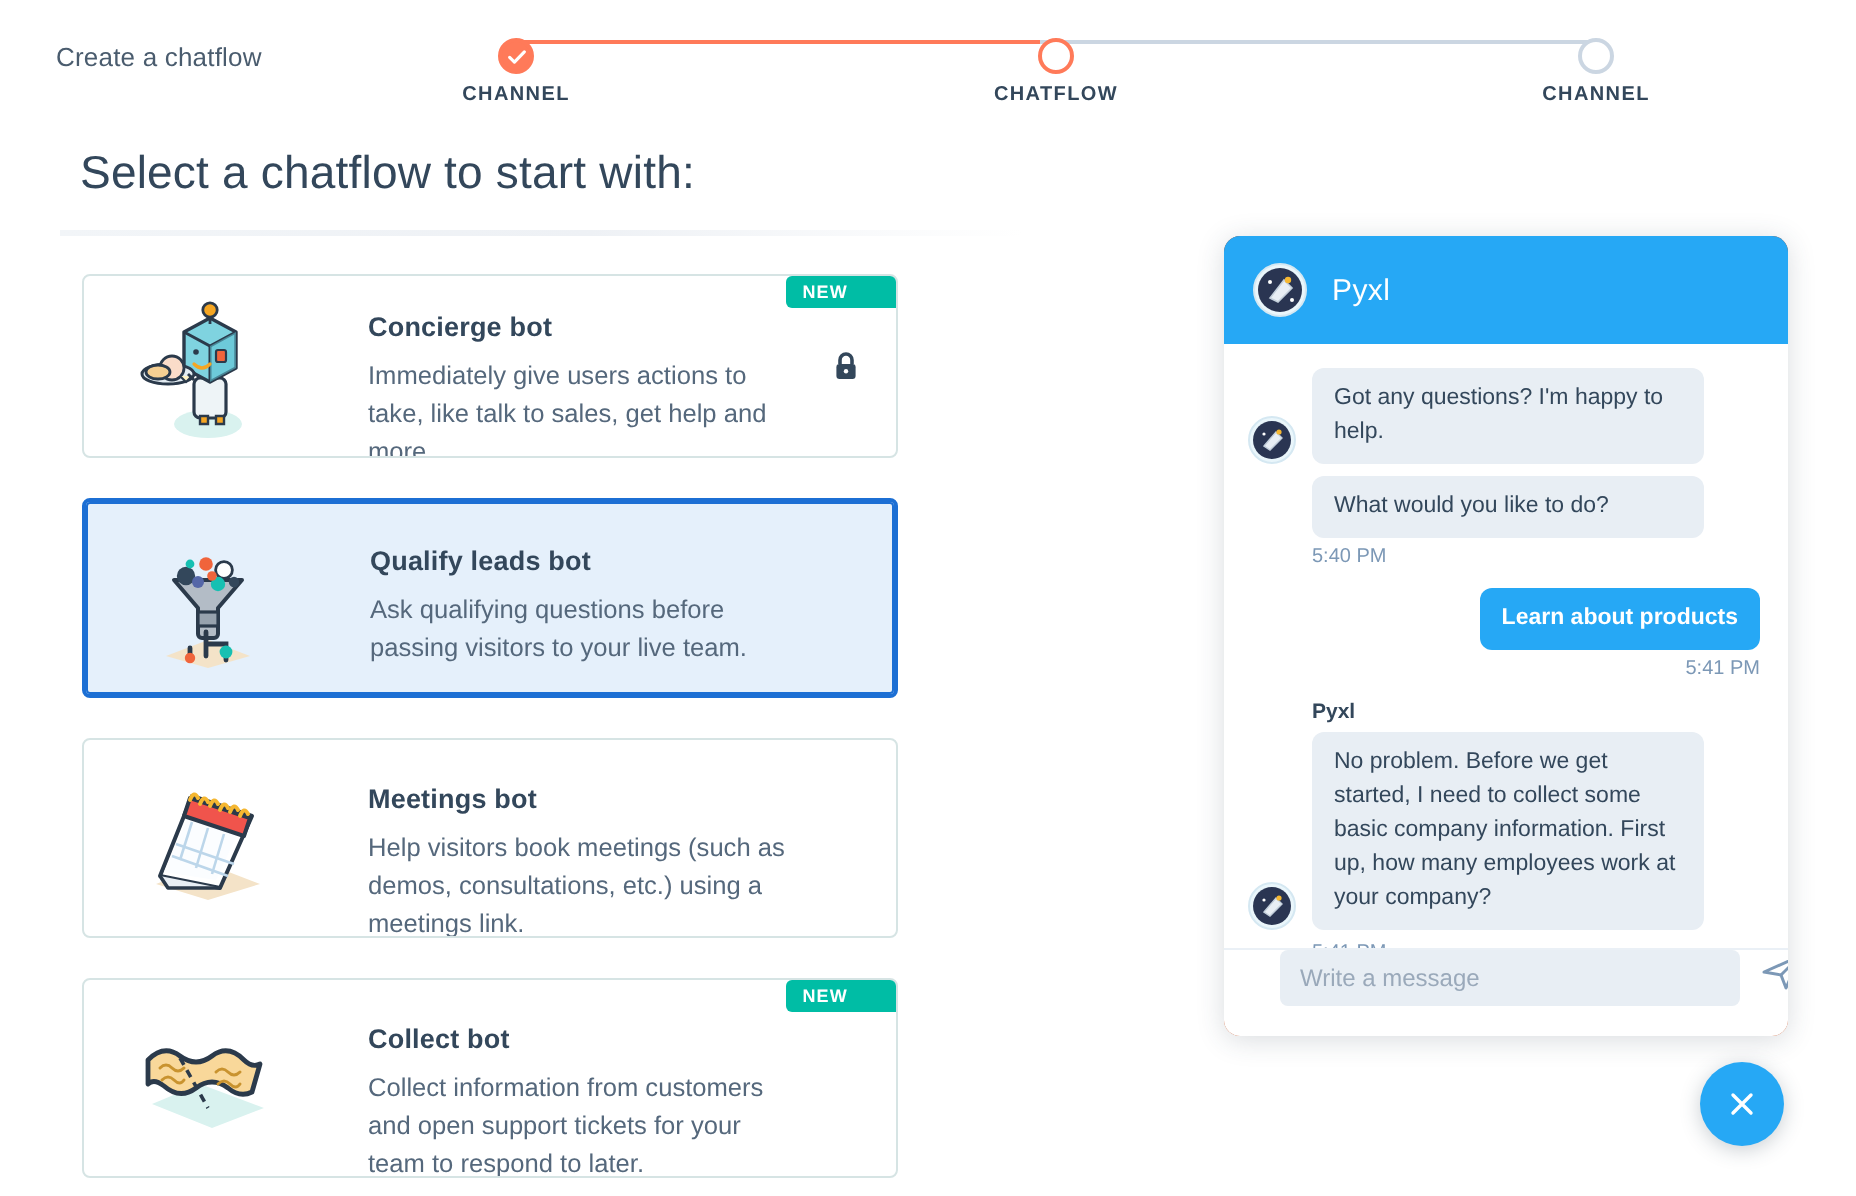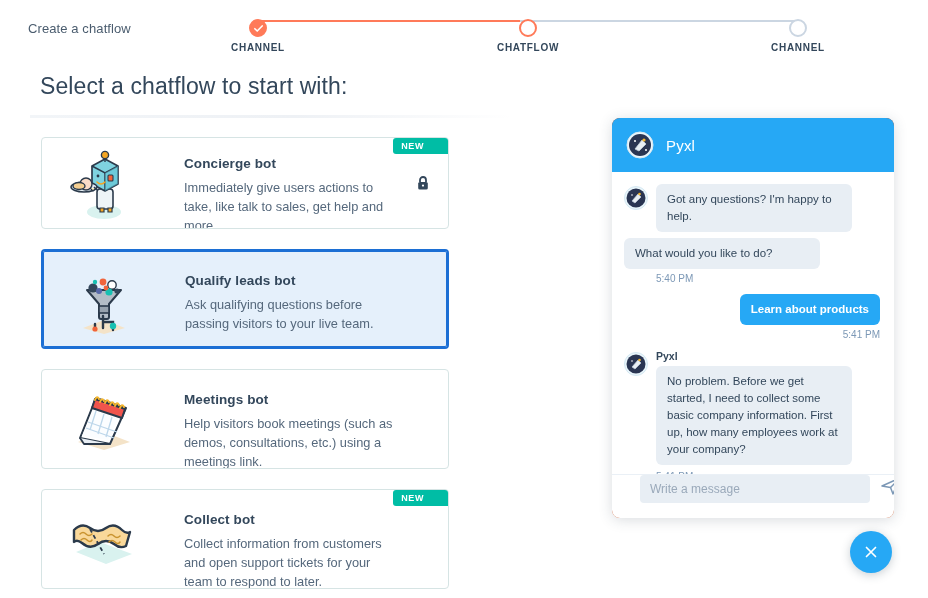--- a/index.html
+++ b/index.html
@@ -190,39 +190,39 @@
     font-size: 15px;
     letter-spacing: .2px;
   }
   .chat-body {
     position: relative;
     height: 302px;
     padding: 12px 14px 0 12px;
     background: #fff;
     overflow: hidden;
   }
-  .msg-row { display: flex; align-items: flex-start; margin-bottom: 6px; }
+  .msg-row { display: flex; align-items: flex-end; margin-bottom: 6px; }
   .msg-row .avatar { width: 24px; height: 24px; flex: 0 0 24px; margin-right: 8px; margin-top: 2px; }
   .msg-col { display: flex; flex-direction: column; align-items: flex-start; }
   .sender-name {
     font-size: 10.5px;
     font-weight: bold;
     color: #33475b;
     margin-bottom: 4px;
   }
   .bubble {
     background: #e8eef4;
     color: #33475b;
     font-size: 11.5px;
     line-height: 17px;
     border-radius: 6px;
     padding: 7px 11px;
     max-width: 196px;
   }
-  .bubble.indent { }
+  .bubble.indent { margin-left: 32px; }
   .bubble.out {
     background: #26a8f5;
     color: #fff;
     border-radius: 6px;
   }
   .row-out { display: flex; justify-content: flex-end; font-weight: bold; }
   .ts {
     font-size: 10px;
     color: #7c98b6;
     margin: 4px 0 10px 32px;

